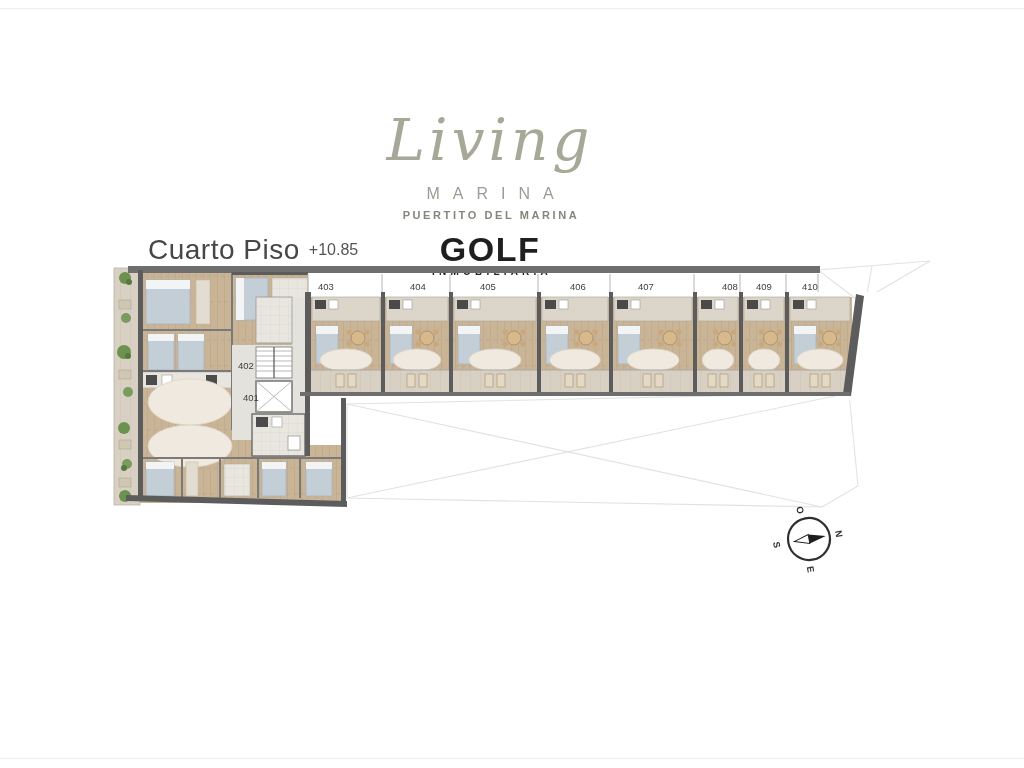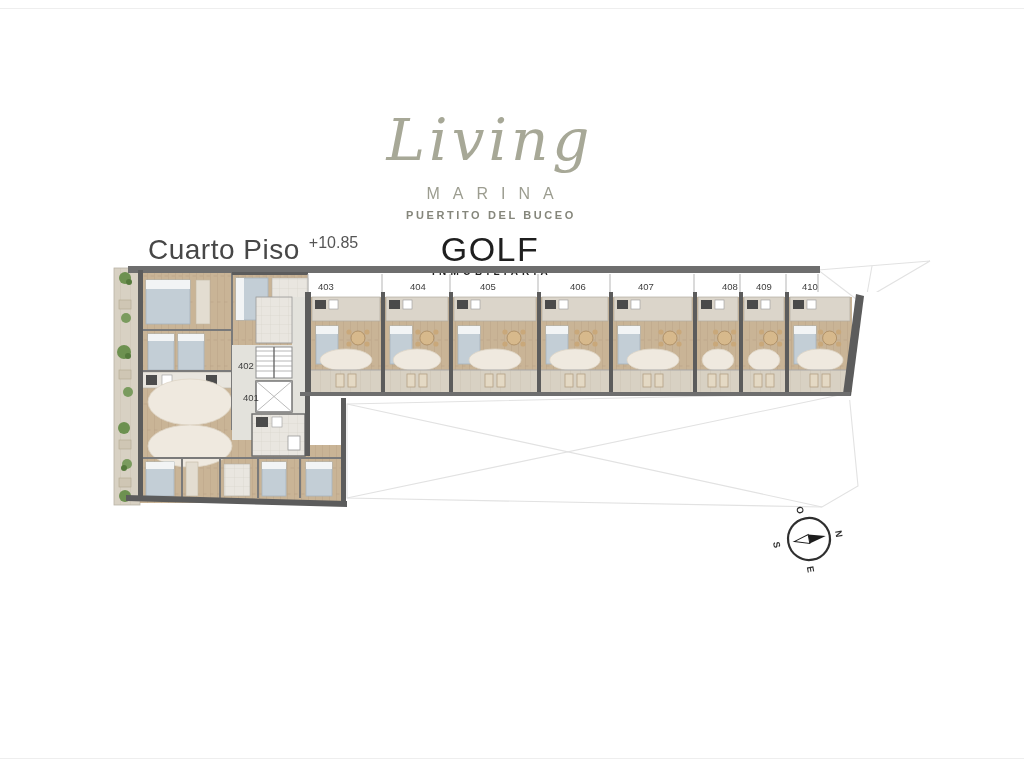--- a/index.html
+++ b/index.html
@@ -8,27 +8,27 @@
   .hairline{position:absolute;left:0;width:1024px;height:1px;background:#eeeeee;}
 
   
   #logo{position:absolute;left:340px;top:110px;width:300px;text-align:center;}
   #logo .script{font-family:"DejaVu Serif", serif;font-style:italic;font-weight:400;
                 font-size:58px;line-height:60px;color:#a7a897;letter-spacing:4px;}
   #logo .marina{font-size:16px;letter-spacing:13px;margin-left:13px;color:#9c9d90;
                 margin-top:15px;font-weight:400;}
   #logo .tagline{font-size:11px;letter-spacing:2.6px;margin-left:2px;color:#85867b;
                  font-weight:700;margin-top:6px;}
-  #logo .golf{font-size:34px;font-weight:400;letter-spacing:1.5px;color:#1f1f1f;
+  #logo .golf{font-size:34px;font-weight:700;letter-spacing:1.5px;color:#1f1f1f;
               margin-top:12px;line-height:32px;}
   #logo .golfsub{font-size:10px;font-weight:700;letter-spacing:4.2px;margin-left:4px;
                  color:#1f1f1f;margin-top:1px;}
 
   
-  #floor-title{position:absolute;left:148px;top:234px;display:flex;align-items:flex-start;}
+  #floor-title{position:absolute;left:148px;top:234px;display:flex;align-items:center;}
   #floor-title .big{font-size:28px;color:#474747;letter-spacing:0.5px;}
   #floor-title .elev{font-size:16px;color:#555555;margin-left:9px;}
 
   
   #street{position:absolute;left:51px;top:386px;width:130px;text-align:center;
           font-size:8px;color:#9b9c92;letter-spacing:0.4px;
           transform:rotate(-90deg);}
 
   svg{position:absolute;left:0;top:0;}
   text.plan-label{font-family:"Liberation Sans", sans-serif;font-size:9.5px;fill:#3d3d3d;}
@@ -37,21 +37,21 @@
 </head>
 <body>
 <div id="canvas">
 
   <div class="hairline" style="top:8px"></div>
   <div class="hairline" style="top:758px"></div>
 
   <div id="logo">
     <div class="script">Living</div>
     <div class="marina">MARINA</div>
-    <div class="tagline">PUERTITO DEL BUCEO</div>
+    <div class="tagline">PUERTITO DEL MARINA</div>
     <div class="golf">GOLF</div>
     <div class="golfsub">INMOBILIARIA</div>
   </div>
 
   <div id="floor-title">
     <span class="big">Cuarto Piso</span>
     <span class="elev">+10.85</span>
   </div>
 
   <div id="street">Calle Saldanha da Gama</div>

